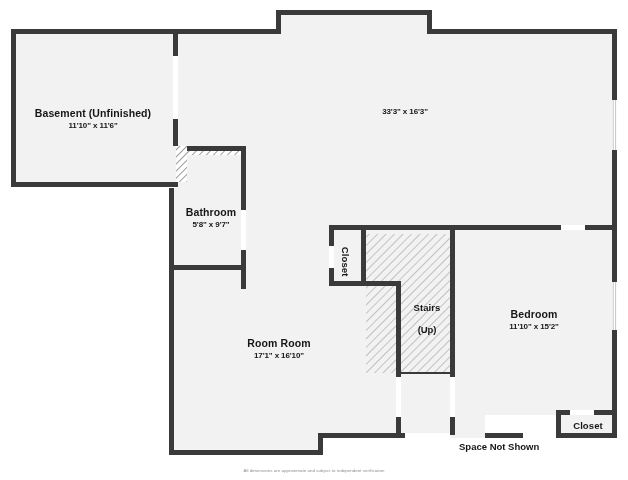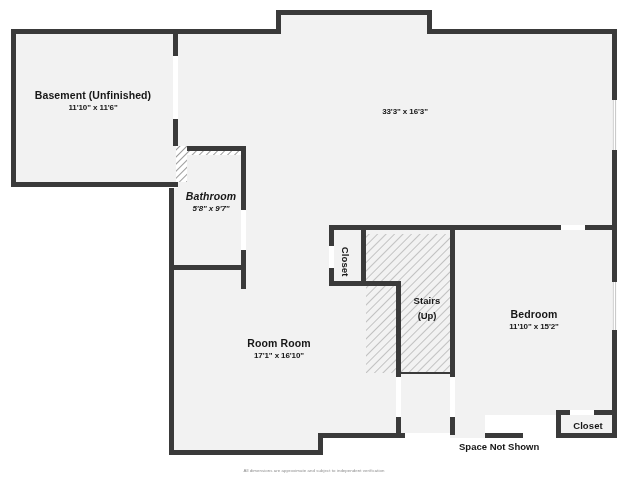--- a/index.html
+++ b/index.html
@@ -48,21 +48,21 @@
   .label-closet-small {
     font-size: 9.5px;
   }
   .label-rotated {
     transform: rotate(90deg);
     transform-origin: center center;
   }
   .label-stairs .room-name,
   .label-stairs .room-dims {
     font-size: 9.5px;
-    margin-top: 4px;
+    margin-top: 11px;
   }
   .label-note {
     position: absolute;
     font-size: 9.5px;
     font-weight: bold;
     color: #161616;
     white-space: nowrap;
   }
   #disclaimer {
     position: absolute;
@@ -188,30 +188,30 @@
       <rect x="396" y="377" width="5" height="40" fill="#ffffff"></rect>
       <rect x="450" y="377" width="5" height="40" fill="#ffffff"></rect>
 
       <rect x="570" y="410" width="24" height="5" fill="#ffffff"></rect>
 
       <rect x="523" y="433" width="33" height="5" fill="#ffffff"></rect>
       <rect x="405" y="433" width="45" height="5" fill="#ffffff"></rect>
     </g>
   </svg>
 
-  <div class="room-label" style="left:0px; top:89px; width:186px;">
+  <div class="room-label" style="left:0px; top:107px; width:186px;">
     <span class="room-name">Basement (Unfinished)</span>
     <span class="room-dims">11'10" x 11'6"</span>
   </div>
 
   <div class="room-label" style="left:310px; top:105px; width:190px;">
     <span class="room-dims">33'3" x 16'3"</span>
   </div>
 
-  <div class="room-label" style="left:151px; top:190px; width:120px;font-style:italic;">
+  <div class="room-label" style="left:151px; top:206px; width:120px;">
     <span class="room-name">Bathroom</span>
     <span class="room-dims">5'8" x 9'7"</span>
   </div>
 
   <div class="room-label" style="left:199px; top:337px; width:160px;">
     <span class="room-name">Room Room</span>
     <span class="room-dims">17'1" x 16'10"</span>
   </div>
 
   <div class="room-label" style="left:454px; top:308px; width:160px;">

